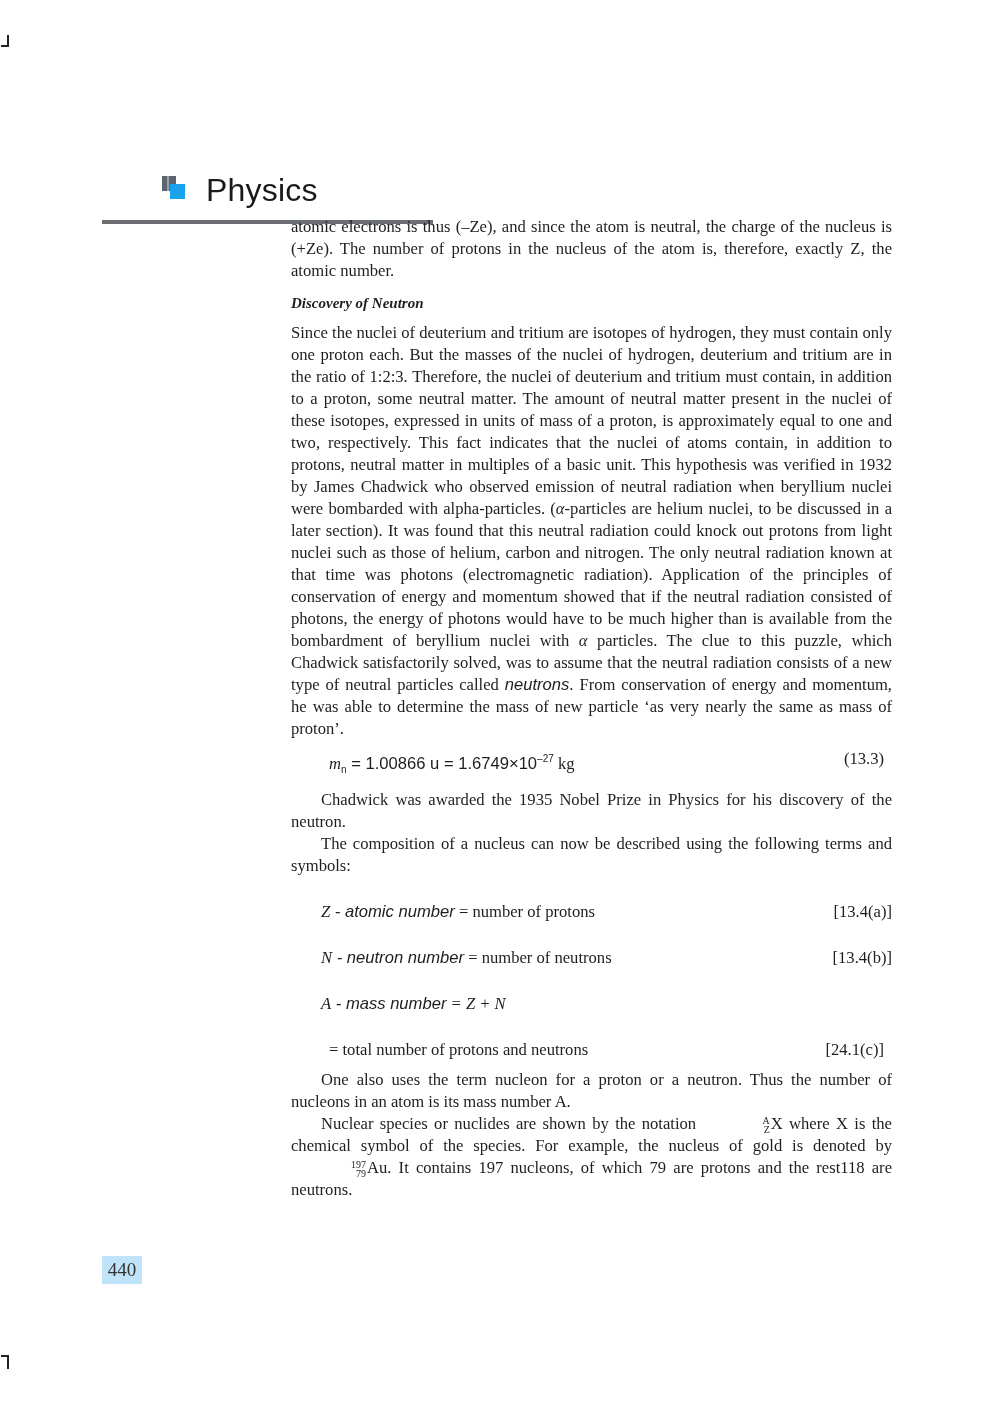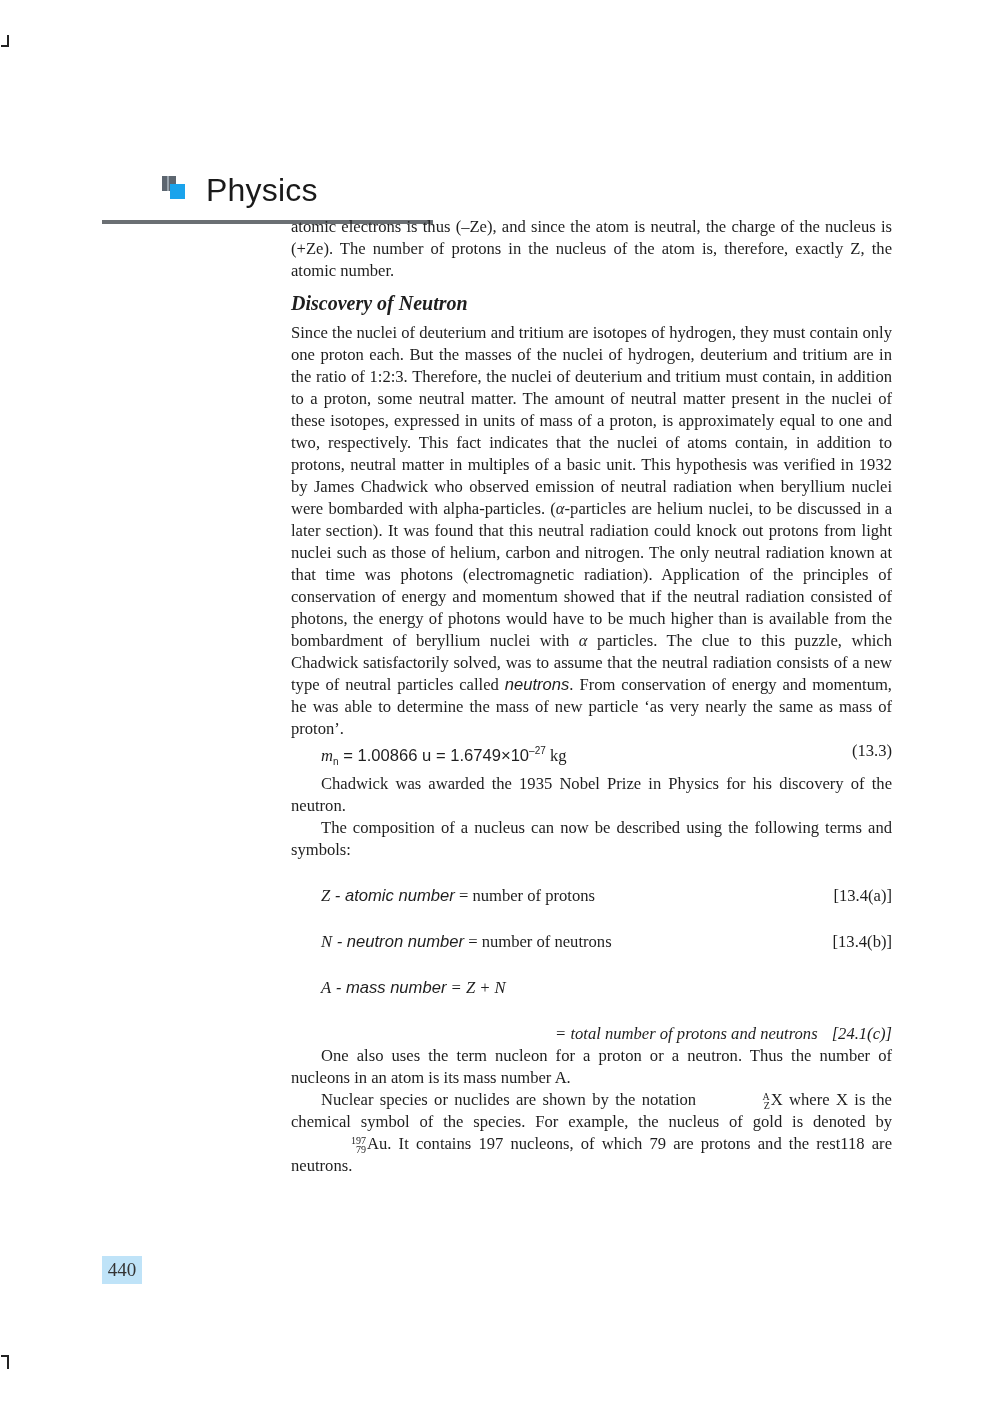--- a/index.html
+++ b/index.html
@@ -16,22 +16,22 @@
   .logo { position: relative; width: 28px; height: 30px; margin-right: 18px; }
   .logo .sq1 { position: absolute; left: 2px; top: 4px; width: 14px; height: 15px; background: #5d6670; }
   .logo .sq1::after { content: ""; position: absolute; left: 5px; top: 0; width: 2px; height: 15px; background: #9aa4ad; }
   .logo .sq2 { position: absolute; left: 10px; top: 12px; width: 15px; height: 15px; background: #1aa3ec; }
   .header-title { font-family: "Liberation Sans", "DejaVu Sans", sans-serif; font-size: 32px; color: #1a1a1a; letter-spacing: 0.2px; }
   .header-rule { position: absolute; left: 102px; top: 220px; width: 331px; height: 4px; background: #6b6f73; }
 
   .content { position: absolute; left: 291px; top: 216px; width: 601px; font-size: 16.6px; line-height: 22px; text-align: justify; }
   .content p { margin: 0; }
   .indent { text-indent: 30px; }
-  .section-title { font-weight: bold; font-style: italic; margin: 10px 0 8px 0 !important; font-size: 20px; }
-  .eq-row { display: flex; justify-content: space-between; padding-left: 30px; margin: 0 !important; }
+  .section-title { font-weight: bold; font-style: italic; margin: 10px 0 8px 0 !important; font-size: 15px; }
+  .eq-row { display: flex; justify-content: space-between; padding-left: 30px; margin: 8px !important; }
   .eq-row.spaced { margin: 24px 0 !important; gap: 48px; }
   .sans { font-family: "Liberation Sans", "DejaVu Sans", sans-serif; }
   .it { font-style: italic; }
   .nuclide { display: inline-block; position: relative; }
   .nuclide .scripts { display: inline-flex; flex-direction: column; font-size: 10px; line-height: 9px; vertical-align: middle; text-align: right; margin-right: 1px; }
   .sup { font-size: 10px; vertical-align: super; }
   .sub { font-size: 10px; vertical-align: sub; }
 
   .page-number { position: absolute; left: 102px; top: 1256px; width: 40px; height: 28px; background: #bfe3f8; color: #333; font-size: 19px; text-align: center; line-height: 28px; }
 </style>
@@ -70,21 +70,21 @@
     <span>[13.4(a)]</span>
   </div>
   <div class="eq-row spaced">
     <span><span class="it">N</span><span class="it sans"> - neutron number</span><span> = number of neutrons</span></span>
     <span>[13.4(b)]</span>
   </div>
   <div class="eq-row spaced">
     <span><span class="it">A</span><span class="it sans"> - mass number</span><span class="it"> = Z + N</span></span>
     <span></span>
   </div>
-  <div class="eq-row" style="justify-content:flex-end;font-style:italic;">
+  <div class="eq-row" style="">
     <span>= total number of protons and neutrons</span>
       <span style="margin-left:14px">[24.1(c)]</span>
   </div>
 
   <p class="indent">One also uses the term nucleon for a proton or a neutron. Thus the number of nucleons in an atom is its mass number A.</p>
   <p class="indent"><span>Nuclear species or nuclides are shown by the notation </span><span class="nuclide"><span class="scripts">
           <span>A</span>
           <span>Z</span>
         </span><span>X</span></span><span> where X is the chemical symbol of the species. For example, the nucleus of gold is denoted by </span><span class="nuclide"><span class="scripts">
           <span>197</span>

